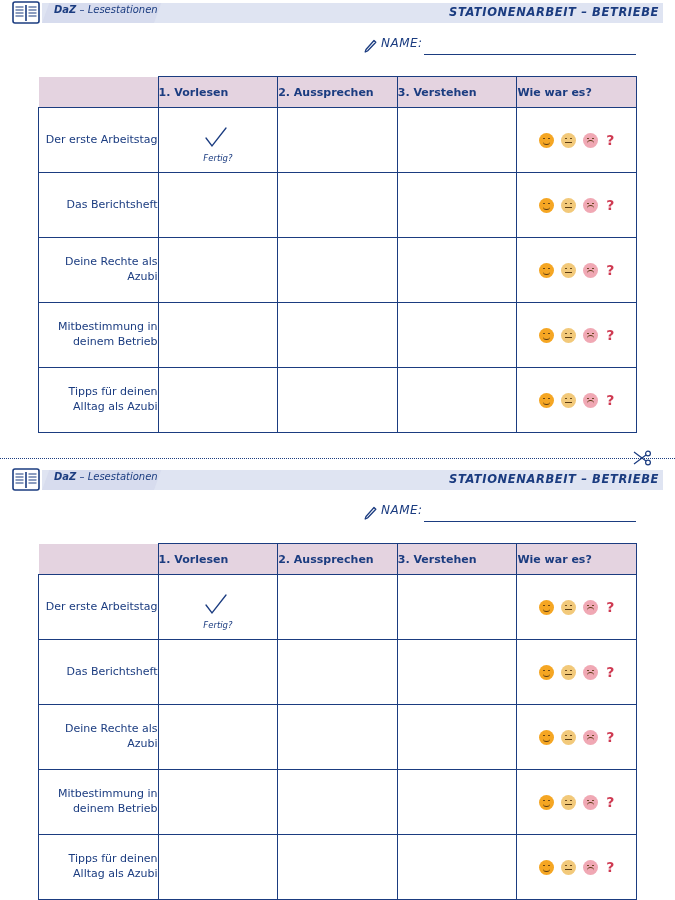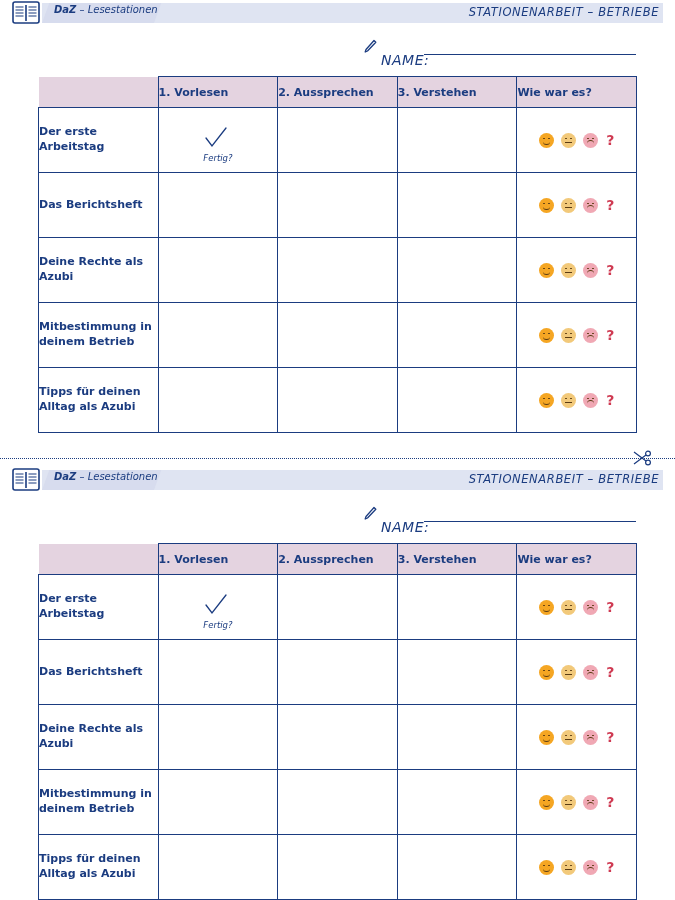--- a/index.html
+++ b/index.html
@@ -65,21 +65,21 @@
     color: #1b3c80;
     z-index: 5;
     white-space: nowrap;
   }
   .header-tab-label b { font-style: italic; }
   .header-title {
     position: absolute;
     right: 4px;
     top: 5px;
     font-size: 11.5px;
-    font-weight: normal;
+    font-weight: bold;
     font-style: italic;
     letter-spacing: 0.6px;
     color: #1b3c80;
     z-index: 5;
     white-space: nowrap;
   }
 
   
   .name-row {
     position: relative;
@@ -89,22 +89,22 @@
   .pencil-icon {
     position: absolute;
     left: 363px;
     top: 3px;
     width: 14px;
     height: 16px;
   }
   .name-label {
     position: absolute;
     left: 381px;
-    top: 16px;
-    font-size: 14px;
+    top: 0;
+    font-size: 12px;
     font-style: italic;
     letter-spacing: 0.5px;
     color: #1b3c80;
   }
   .name-line {
     position: absolute;
     left: 424px;
     top: 18px;
     width: 212px;
     border-bottom: 1.2px solid #1b3c80;
@@ -136,24 +136,25 @@
   }
   thead th.spacer-head {
     border: none;
     background: transparent;
   }
   td.task-cell {
     width: 180px;
     height: 64px;
     padding: 0 0 0 18px;
     font-size: 11px;
-    font-weight: bold;
+    font-weight: normal;
     line-height: 1.35;
     color: #1b3c80;
     vertical-align: middle;
+    text-align: right;
   }
   td.col-check { width: 112px; margin-left: 24px; }
   td.col-mood {
     width: 112px;
     text-align: center;
     vertical-align: middle;
   }
   
   tbody tr:first-child td.task-cell { border-top-left-radius: 14px; }
   tbody tr:last-child td.task-cell { border-bottom-left-radius: 14px; }

